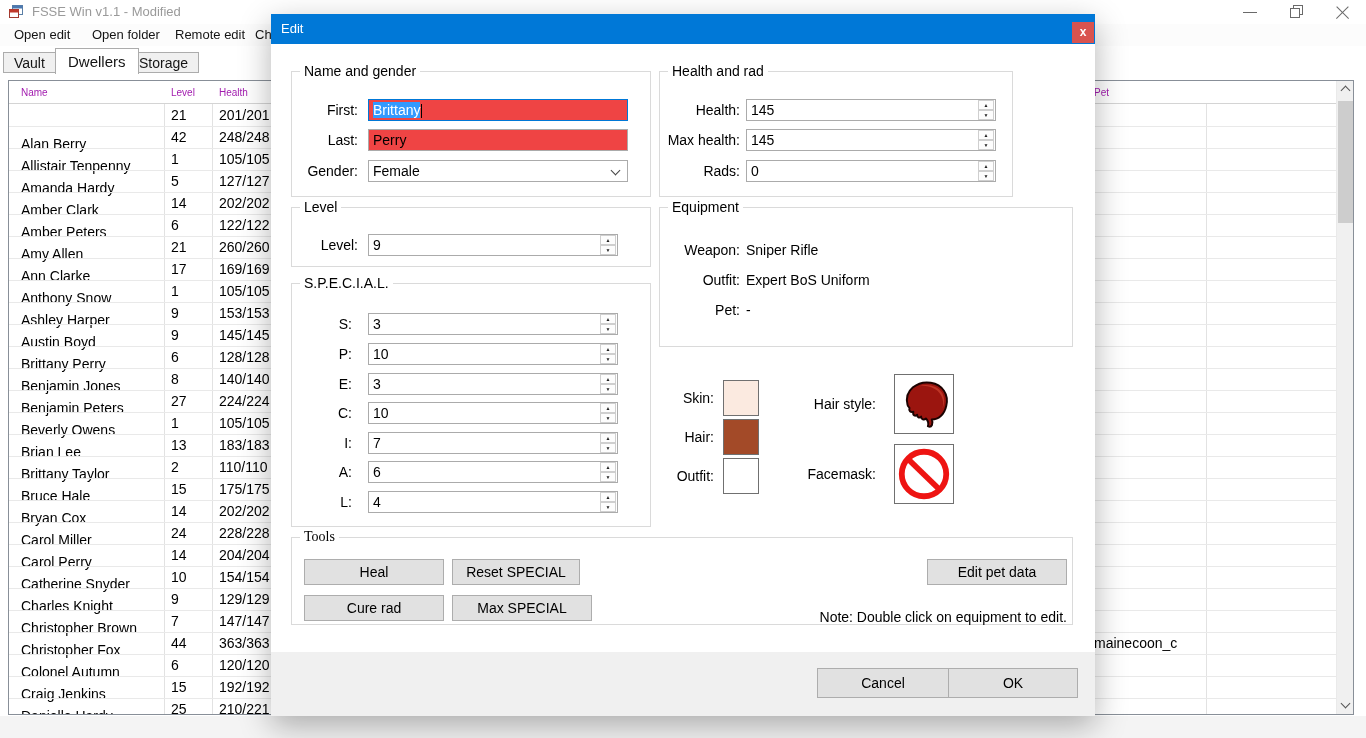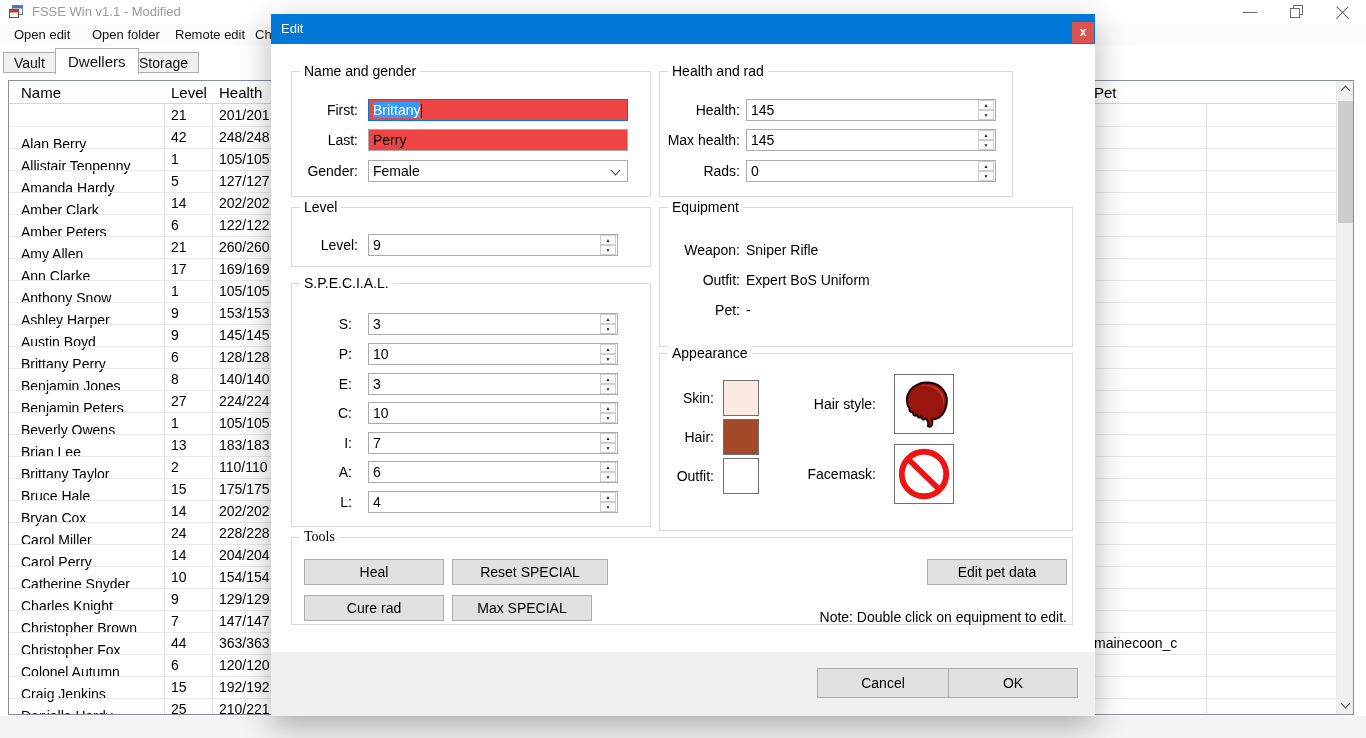--- a/index.html
+++ b/index.html
@@ -25,21 +25,21 @@
   .tab { position:absolute; font-size:14px; color:#141414; background:#f0f0f0; border:1px solid #acacac; padding:0 10px; height:21px; line-height:20px; top:6px; white-space:nowrap; }
   .tab.active { top:2px; height:26px; line-height:25px; background:#fff; border-bottom:none; font-size:15px; z-index:2; padding:0 12px; }
 
   .below-table { position:absolute; left:0; top:716px; width:100%; height:22px; background:#f4f4f4; }
 
   
   .table-panel { position:absolute; left:8px; top:80px; width:1346px; height:635px; border:1px solid #888f98; background:#fff; }
   .vline { position:absolute; top:0; bottom:0; width:1px; background:#e2e2e2; }
   .v1 { left:155px; } .v2 { left:203px; } .v3 { left:1197px; }
   .thead { position:absolute; left:0; top:0; right:17px; height:23px; background:#fff; border-bottom:1px solid #d4d4d4; }
-  .hcell { position:absolute; top:0; line-height:23px; font-size:15px; color:#000000; white-space:nowrap; }
+  .hcell { position:absolute; top:0; line-height:23px; font-size:10px; color:#a21caf; white-space:nowrap; }
   .h-name { left:12px; } .h-level { left:162px; } .h-health { left:210px;text-align:center; } .h-pet { left:1085px; }
   .trows { position:absolute; left:0; top:24px; right:17px; bottom:0; overflow:hidden; }
   .trow { position:relative; height:22px; border-bottom:1px solid #e9e9e9; }
   .cell { position:absolute; top:0; line-height:21px; font-size:14px; color:#000; white-space:nowrap; }
   .c-name { left:12px;margin-top:29px; } .c-level { left:162px; } .c-health { left:210px; } .c-pet { left:1085px; }
 
   .vscroll { position:absolute; top:0; right:0; bottom:0; width:17px; background:#f0f0f0; border-left:1px solid #eaeaea; }
   .sb-btn { position:absolute; left:0; width:17px; height:17px; }
   .sb-up { top:0; } .sb-down { bottom:0; }
   .chev { position:absolute; left:5px; width:7px; height:7px; border-left:1.6px solid #555; border-top:1.6px solid #555; }
@@ -79,21 +79,21 @@
   .spin-up { top:0; } .spin-down { bottom:0; }
 
   .eq-label { position:absolute; height:20px; line-height:20px; font-size:14px; text-align:right; white-space:nowrap; }
   .eq-value { position:absolute; height:20px; line-height:20px; font-size:14px; white-space:nowrap; }
 
   .swatch { position:absolute; width:36px; height:36px; border:1px solid #707070; }
   .imgbox { position:absolute; width:60px; height:60px; border:1px solid #707070; background:#fff; }
 
   .btn { position:absolute; background:#e1e1e1; border:1px solid #adadad; font-size:14px; color:#000; text-align:center; }
   .btn-heal  { left:33px;  top:545px; width:140px; height:26px; line-height:24px; }
-  .btn-reset { left:181px; top:545px; width:156px; height:26px; line-height:24px; }
+  .btn-reset { left:181px; top:545px; width:128px; height:26px; line-height:24px; }
   .btn-cure  { left:33px;  top:581px; width:140px; height:26px; line-height:24px; }
   .btn-max   { left:181px; top:581px; width:140px; height:26px; line-height:24px; }
   .btn-pet   { left:656px; top:545px; width:140px; height:26px; line-height:24px; }
   .note { position:absolute; right:28px; top:595px; font-size:14px; color:#000; white-space:nowrap; }
 
   .dlg-footer { position:absolute; left:0; right:0; bottom:0; height:64px; background:#f0f0f0; }
   .btn-cancel { left:534px; top:16px; width:132px; height:30px; line-height:28px;margin-left:12px; }
   .btn-ok     { left:677px; top:16px; width:130px; height:30px; line-height:28px; }
 </style>
 </head>
@@ -449,23 +449,20 @@
     <div class="groupbox gb-equip">
       <span class="gb-legend">Equipment</span>
     </div>
     <span class="eq-label" style="left:389px;top:226px;width:80px">Weapon:</span>
     <span class="eq-value" style="left:475px;top:226px">Sniper Rifle</span>
     <span class="eq-label" style="left:389px;top:256px;width:80px">Outfit:</span>
     <span class="eq-value" style="left:475px;top:256px">Expert BoS Uniform</span>
     <span class="eq-label" style="left:389px;top:286px;width:80px">Pet:</span>
     <span class="eq-value" style="left:475px;top:286px">-</span>
 
-    <div class="groupbox gb-appear">
-      <span class="gb-legend">Appearance</span>
-    </div>
     <span class="flabel" style="left:393px;top:373px;width:50px">Skin:</span>
     <div class="swatch" style="left: 452px; top: 366px; background-color: rgb(251, 234, 224);"></div>
     <span class="flabel" style="left:393px;top:412px;width:50px">Hair:</span>
     <div class="swatch" style="left: 452px; top: 405px; background-color: rgb(163, 74, 40);"></div>
     <span class="flabel" style="left:393px;top:451px;width:50px">Outfit:</span>
     <div class="swatch" style="left: 452px; top: 444px; background-color: rgb(255, 255, 255);"></div>
 
     <span class="flabel" style="left:525px;top:379px;width:80px">Hair style:</span>
     <div class="imgbox" style="left:623px;top:360px">
       <svg viewBox="0 0 60 60" width="58" height="58">

